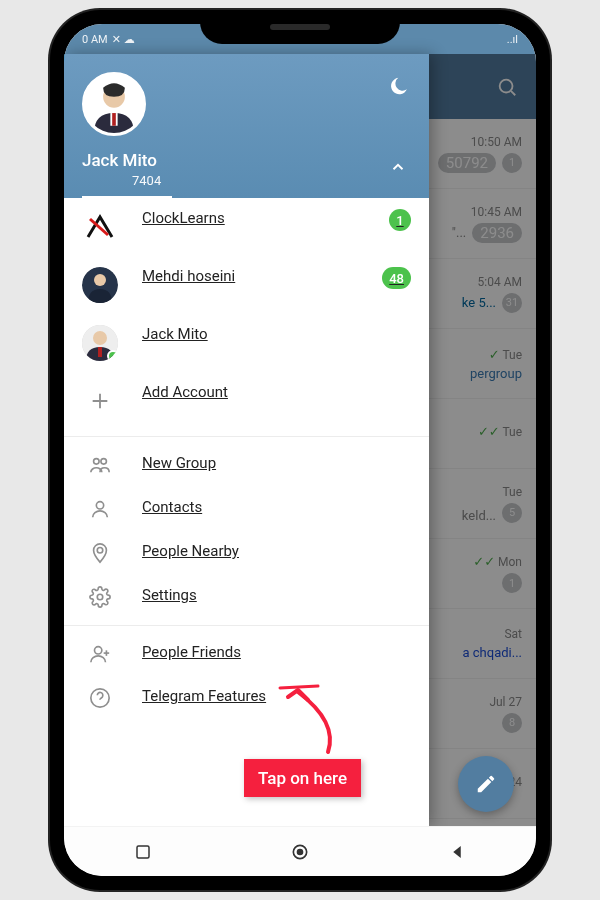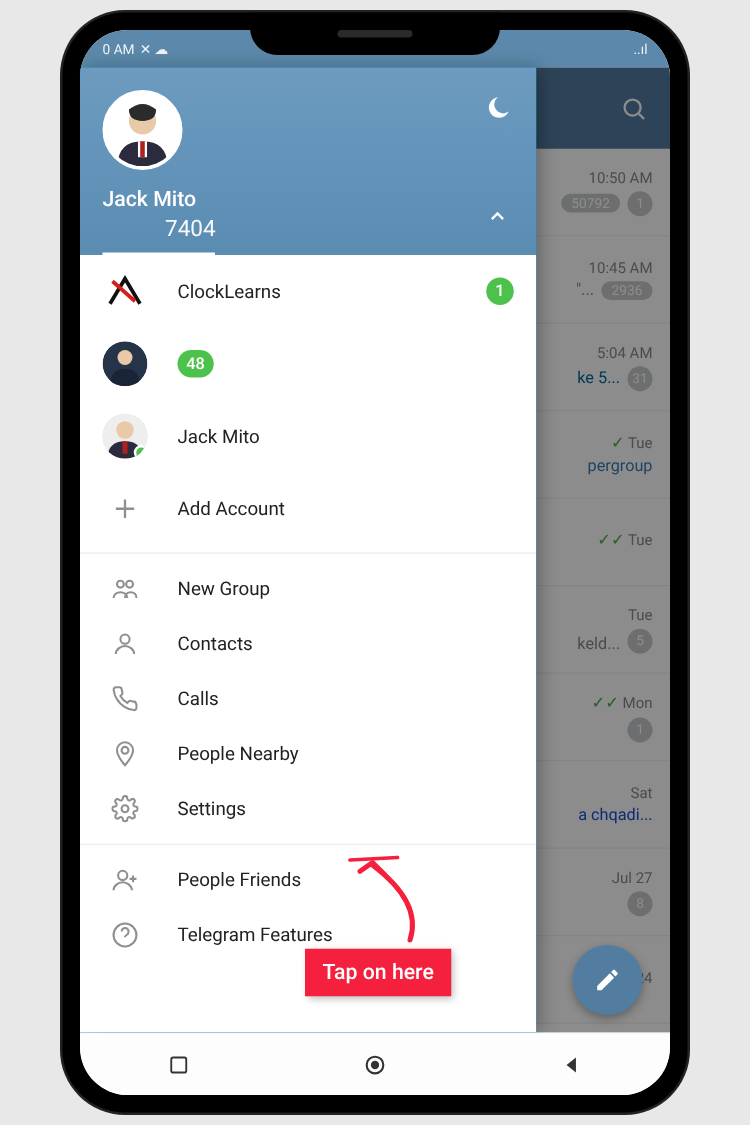--- a/index.html
+++ b/index.html
@@ -108,21 +108,21 @@
     align-items:flex-end;
     gap:4px;
   }
   .bg-row .time { color:#8a8a8a; font-size:12px; }
   .bg-row .preview { color:#8a8a8a; font-size:13px; max-width:80px; white-space:nowrap; overflow:hidden; text-overflow:ellipsis;}
   .bg-row .pill {
     background:#c6c8cb;
     color:#fff;
     border-radius: 10px;
     padding: 1px 8px;
-    font-size:11px;
+    font-size:15px;
   }
   .bg-row .dot {
     background:#c6c8cb;
     color:#fff;
     border-radius: 50%;
     min-width:20px; height:20px;
     display:flex; align-items:center; justify-content:center;
     font-size:11px;
   }
   .bg-row .checks { color:#4fae4e; font-size:13px;}
@@ -168,21 +168,21 @@
     color:#fff;
   }
   .drawer-name {
     margin-top:14px;
     font-size:17px;
     font-weight:500;
     color:#fff;
   }
   .drawer-phone {
     margin-top:3px;
-    font-size:18px;
+    font-size:13px;
     color:rgba(255,255,255,0.95);
     padding-left:50px;
   }
   .chevron-up {
     position:absolute;
     right:22px;
     bottom:18px;
     color:#fff;
   }
   .header-underline {
@@ -193,26 +193,26 @@
     height:2px;
     background:#fff;
   }
   .drawer-list {
     flex:1;
     overflow-y:auto;
     background:#fff;
   }
   .acct-row, .menu-row {
     display:flex;
-    align-items:center;
     gap:24px;
     padding: 11px 18px;
     font-size:15px;
     color:#222;
     cursor:pointer;
+    text-decoration:underline;
   }
   .acct-row .av {
     width:36px;height:36px;border-radius:50%;
     background:#ddd;
     display:flex;align-items:center;justify-content:center;
     overflow:hidden;
     flex-shrink:0;
     position:relative;
   }
   .acct-row .av.yx { background:#fff; font-weight:700; font-size:15px;}
@@ -449,20 +449,21 @@
           </div>
 
           <div class="acct-row">
             <div class="av">
               <svg viewBox="0 0 36 36" width="36" height="36">
                   <circle cx="18" cy="18" r="18" fill="#26344a"></circle>
                   <circle cx="18" cy="13" r="6" fill="#e8c9a8"></circle>
                   <path d="M6 36 Q6 22 18 22 Q30 22 30 36Z" fill="#1a2436"></path>
                 </svg>
             </div>
+            <div class="label">Mehdi hoseini</div>
             <div class="badge-green">48</div>
           </div>
 
           <div class="acct-row">
             <div class="av">
               <svg viewBox="0 0 36 36" width="36" height="36">
                   <circle cx="18" cy="18" r="18" fill="#eee"></circle>
                   <circle cx="18" cy="13" r="7" fill="#e8c9a8"></circle>
                   <path d="M4 36 Q4 22 18 22 Q32 22 32 36Z" fill="#2b2b3d"></path>
                   <rect x="16" y="22" width="4" height="10" fill="#b02020"></rect>
@@ -496,28 +497,20 @@
             <div>New Group</div>
           </div>
           <div class="menu-row">
             <div class="icon">
                 <svg width="22" height="22" viewBox="0 0 24 24" fill="none" stroke="currentColor" stroke-width="1.8">
                   <circle cx="12" cy="8" r="4"></circle>
                   <path d="M4 21c0-4 4-7 8-7s8 3 8 7"></path>
                 </svg>
               </div>
             <div>Contacts</div>
-          </div>
-          <div class="menu-row">
-            <div class="icon">
-                <svg width="22" height="22" viewBox="0 0 24 24" fill="none" stroke="currentColor" stroke-width="1.8">
-                  <path d="M22 16.9v3a2 2 0 0 1-2.2 2 19.8 19.8 0 0 1-8.6-3.1 19.5 19.5 0 0 1-6-6A19.8 19.8 0 0 1 2.1 4.2 2 2 0 0 1 4.1 2h3a2 2 0 0 1 2 1.7c.1.9.3 1.8.6 2.6a2 2 0 0 1-.5 2.1L8 9.6a16 16 0 0 0 6 6l1.2-1.2a2 2 0 0 1 2.1-.5c.8.3 1.7.5 2.6.6a2 2 0 0 1 1.7 2z"></path>
-                </svg>
-              </div>
-            <div>Calls</div>
           </div>
           <div class="menu-row">
             <div class="icon">
                 <svg width="22" height="22" viewBox="0 0 24 24" fill="none" stroke="currentColor" stroke-width="1.8">
                   <circle cx="12" cy="9" r="3"></circle>
                   <path d="M12 2a7 7 0 0 1 7 7c0 5-7 13-7 13S5 14 5 9a7 7 0 0 1 7-7z"></path>
                 </svg>
               </div>
             <div>People Nearby</div>
           </div>

